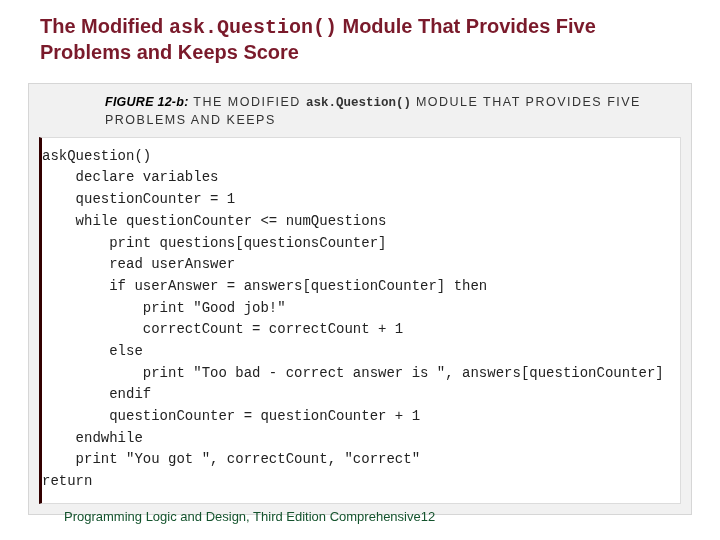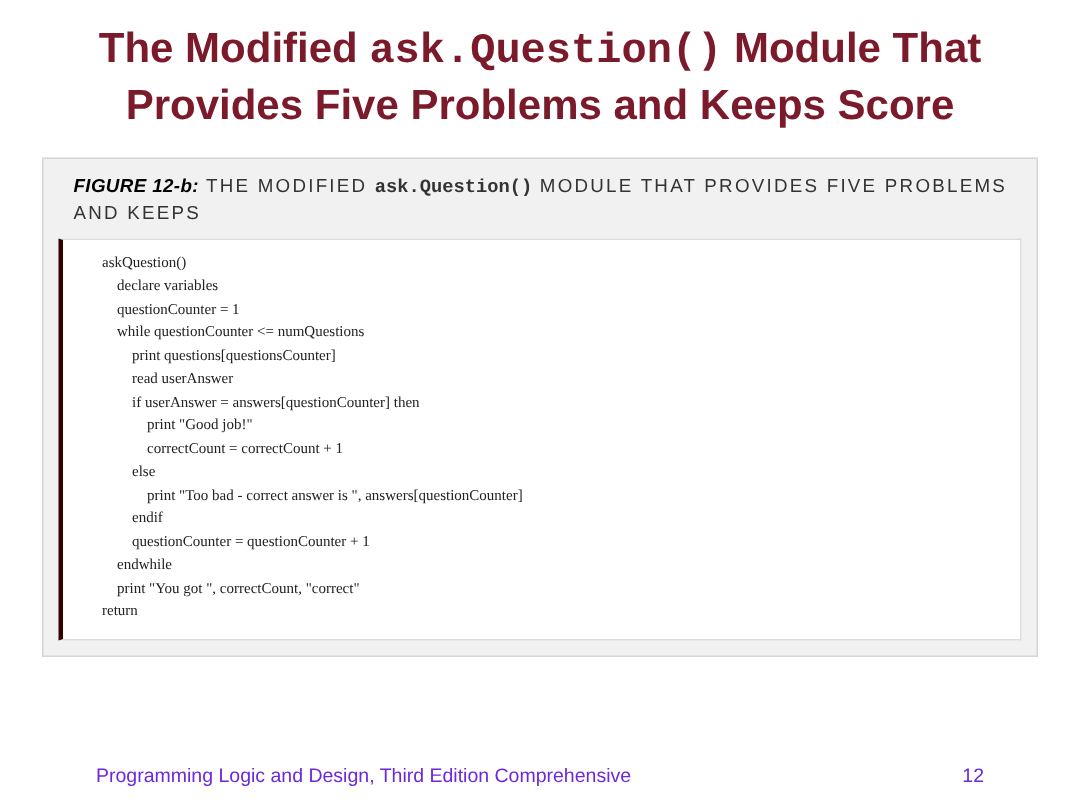--- a/index.html
+++ b/index.html
@@ -5,42 +5,43 @@
   * { box-sizing: border-box; margin: 0; padding: 0; }
   body {
     width: 720px;
     height: 540px;
     background: #fff;
     font-family: Arial, Helvetica, sans-serif;
     position: relative;
     overflow: hidden;
   }
   .title {
-    text-align: center;
+    text-align: left;
     font-weight: bold;
     color: #7a1a2b;
-    font-size: 28px;
+    font-size: 20px;
     line-height: 1.25;
     padding: 14px 40px 10px 40px;
   }
   .title .mono {
     font-family: "Courier New", Courier, monospace;
   }
   .figure-box {
     margin: 8px 28px 0 28px;
     background: #f1f1f1;
     border: 1px solid #d6d6d6;
     padding: 0;
   }
   .figure-caption {
-    padding: 10px 16px 8px 20px;
+    padding: 10px 16px 8px 32px;
     font-size: 12.5px;
     line-height: 1.35;
     letter-spacing: 0.12em;
     color: #333;
+    margin-left: 44px;
   }
   .figure-caption .figlabel {
     font-family: Arial, sans-serif;
     font-weight: bold;
     font-style: italic;
     letter-spacing: 0.02em;
     color: #000;
   }
   .figure-caption .mono {
     font-family: "Courier New", Courier, monospace;
@@ -53,37 +54,36 @@
   }
   .code-area {
     background: #fff;
     border: 1px solid #dcdcdc;
     margin: 0 10px 10px 10px;
     padding: 8px 0 10px 0;
     border-left: 3px solid #300;
     position: relative;
   }
   .code {
-    font-family: Liberation Serif, serif;
-    font-size: 10px;
+    font-family: Liberation Mono, monospace;
+    font-size: 14px;
     line-height: 1.55;
     color: #222;
     white-space: pre;
-    padding-left: 26px;
+    padding-left: 0;
   }
   .footer {
     position: absolute;
     bottom: 16px;
     left: 0;
     width: 100%;
     padding: 0 64px 0 64px;
     display: flex;
-    justify-content: space-between;
     font-size: 13px;
-    color: #6d28d9;
+    color: #14532d;
   }
 </style>
 </head>
 <body>
 
 <div class="title">
   <span>The Modified </span><span class="mono">ask.Question()</span><span> Module That Provides Five Problems and Keeps Score</span>
 </div>
 
 <div class="figure-box">

